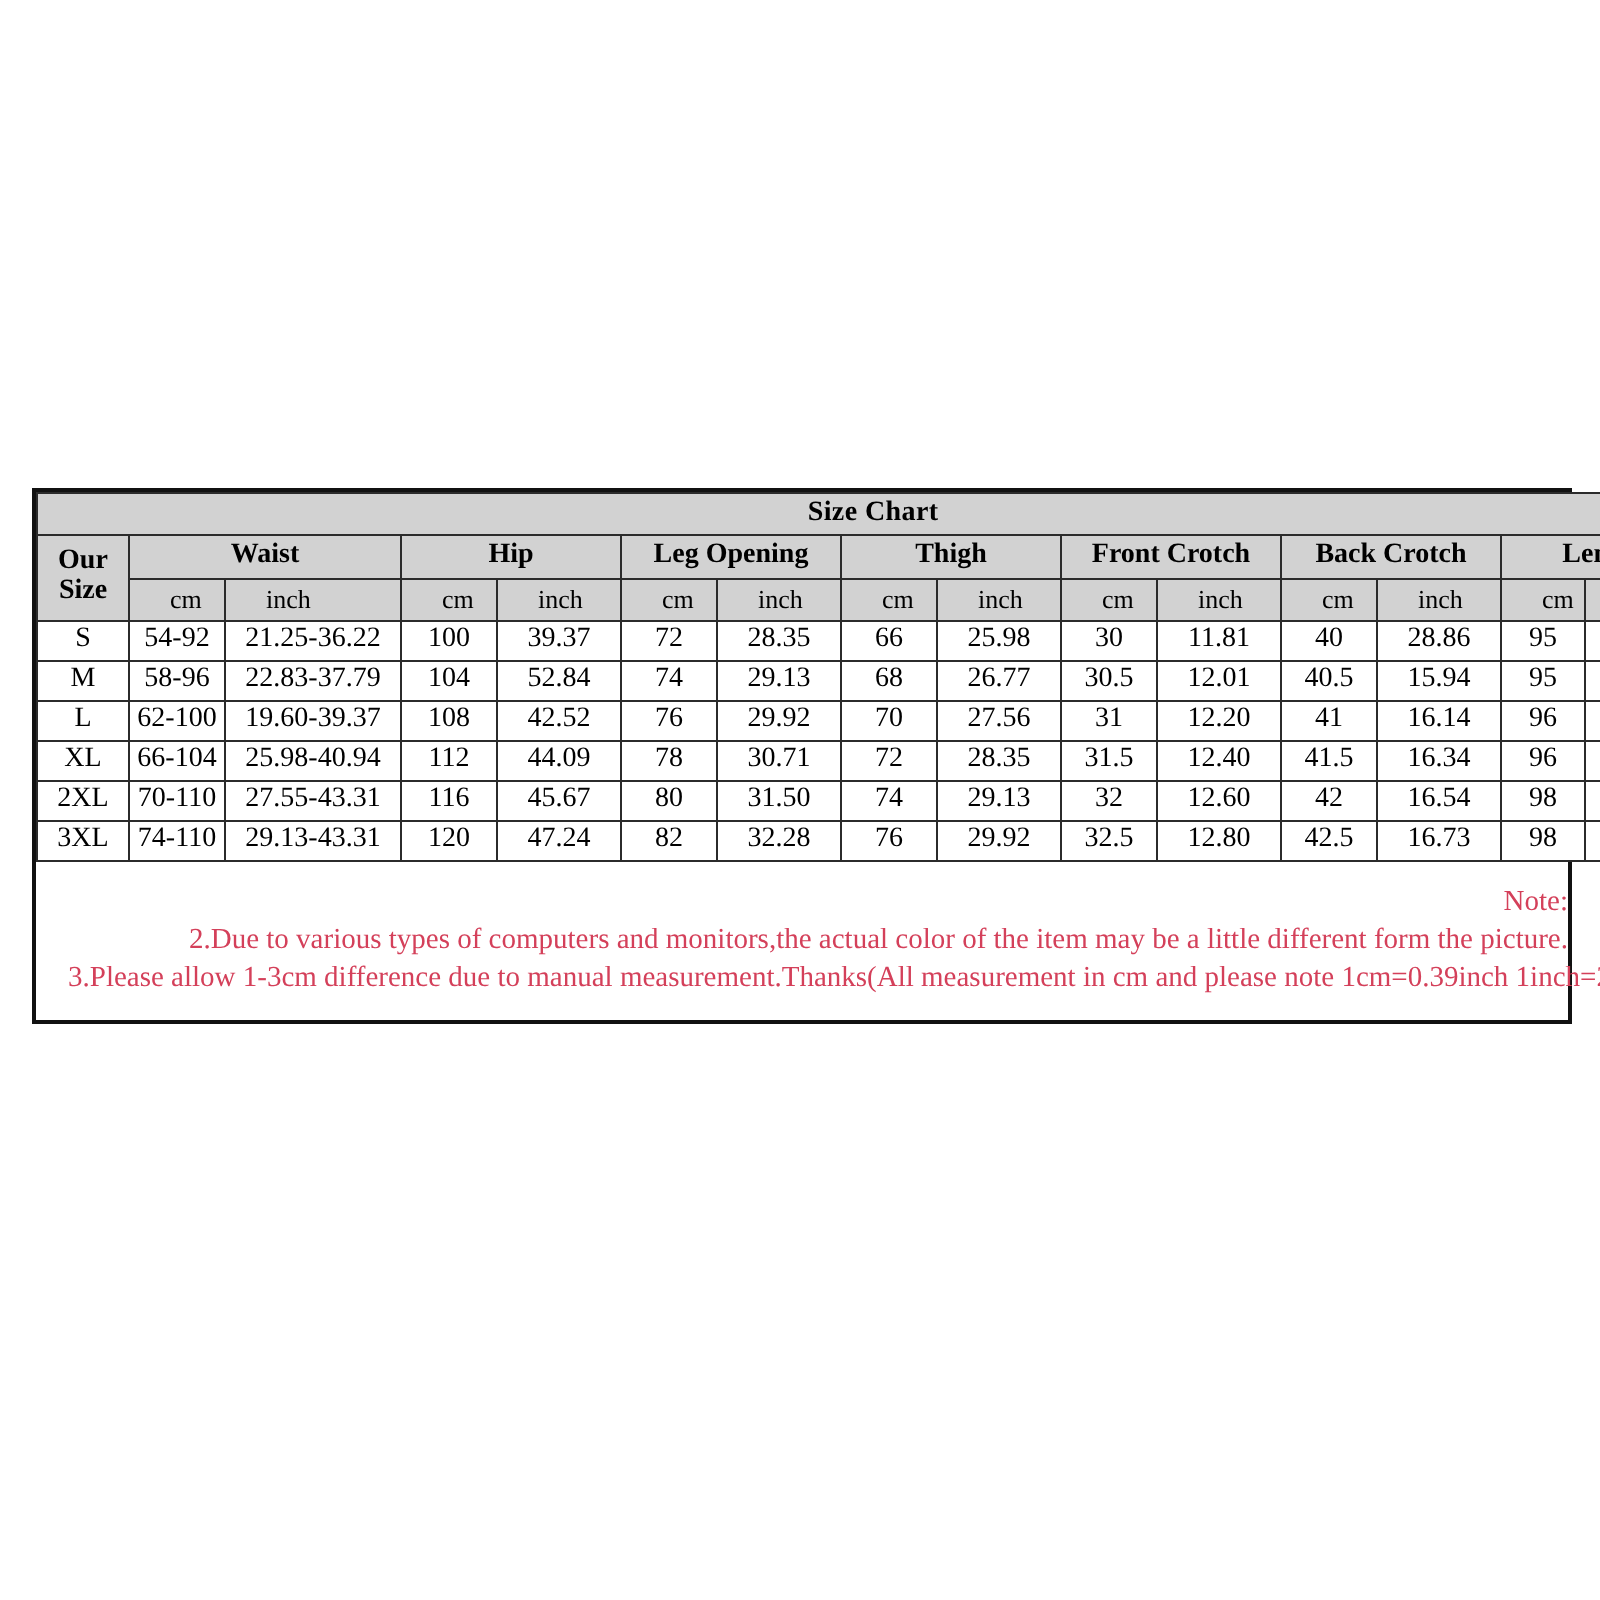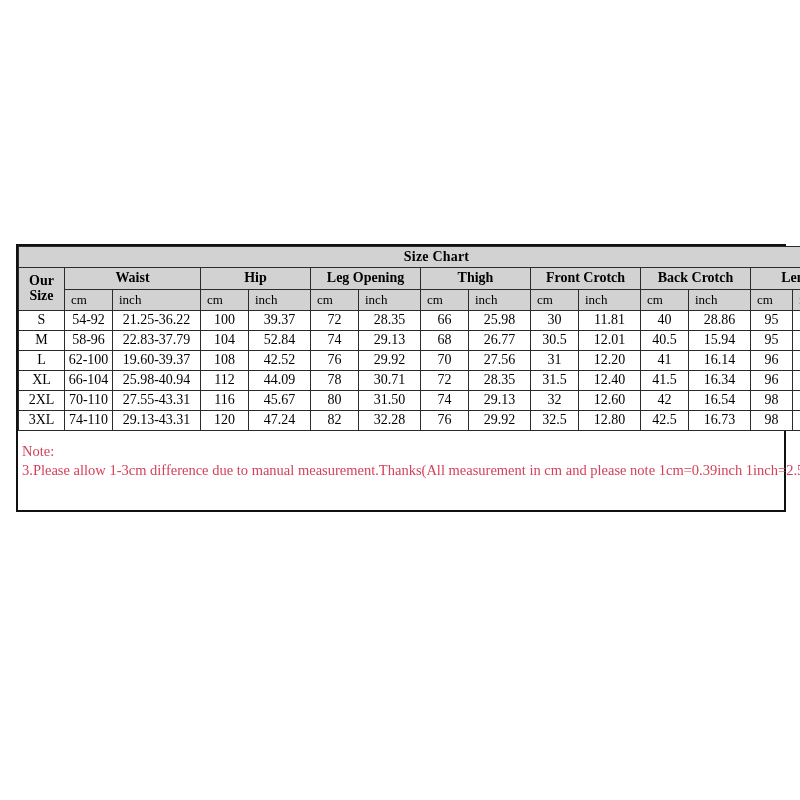--- a/index.html
+++ b/index.html
@@ -63,21 +63,21 @@
     height: 19px;
     font-size: 14px;
   }
 
   
   tr.unit-row th {
     background: #d2d2d2;
     text-align: left;
     font-weight: normal;
     height: 18px;
-    padding-left: 6px;
+    padding-left: 20px;
     font-size: 13px;
   }
 
   
   th.stub {
     background: #d2d2d2;
     text-align: center;
     font-weight: bold;
     font-size: 14px;
     vertical-align: middle;
@@ -108,24 +108,24 @@
   col.c-fcm    { width: 48px; }
   col.c-finch  { width: 62px; }
   col.c-bcm    { width: 48px; }
   col.c-binch  { width: 62px; }
   col.c-gcm    { width: 42px; }
   col.c-ginch  { width: 62px; }
 
   
   #note-block {
     position: absolute;
-    left: 4px;
+    left: 16px;
     right: 0;
     top: 196px;
-    text-align: left;
+    text-align: right;
     color: #d4405a;
   }
   .note-line {
     font-size: 14.5px;
     line-height: 19px;
     color: #d4405a;
     white-space: nowrap;
   }
   .note-heading {
     font-size: 14.5px;
@@ -295,16 +295,17 @@
         <td>42.5</td>
         <td>16.73</td>
         <td>98</td>
         <td>38.58</td>
       </tr>
     </tbody>
   </table>
 
   <div id="note-block">
     <div class="note-heading">Note:</div>
+    <div class="note-line">2.Due to various types of computers and monitors,the actual color of the item may be a little different form the picture.</div>
     <div class="note-line">3.Please allow 1-3cm difference due to manual measurement.Thanks(All measurement in cm and please note 1cm=0.39inch 1inch=2.54cm)</div>
   </div>
 
 </div>
 
 </body></html>

